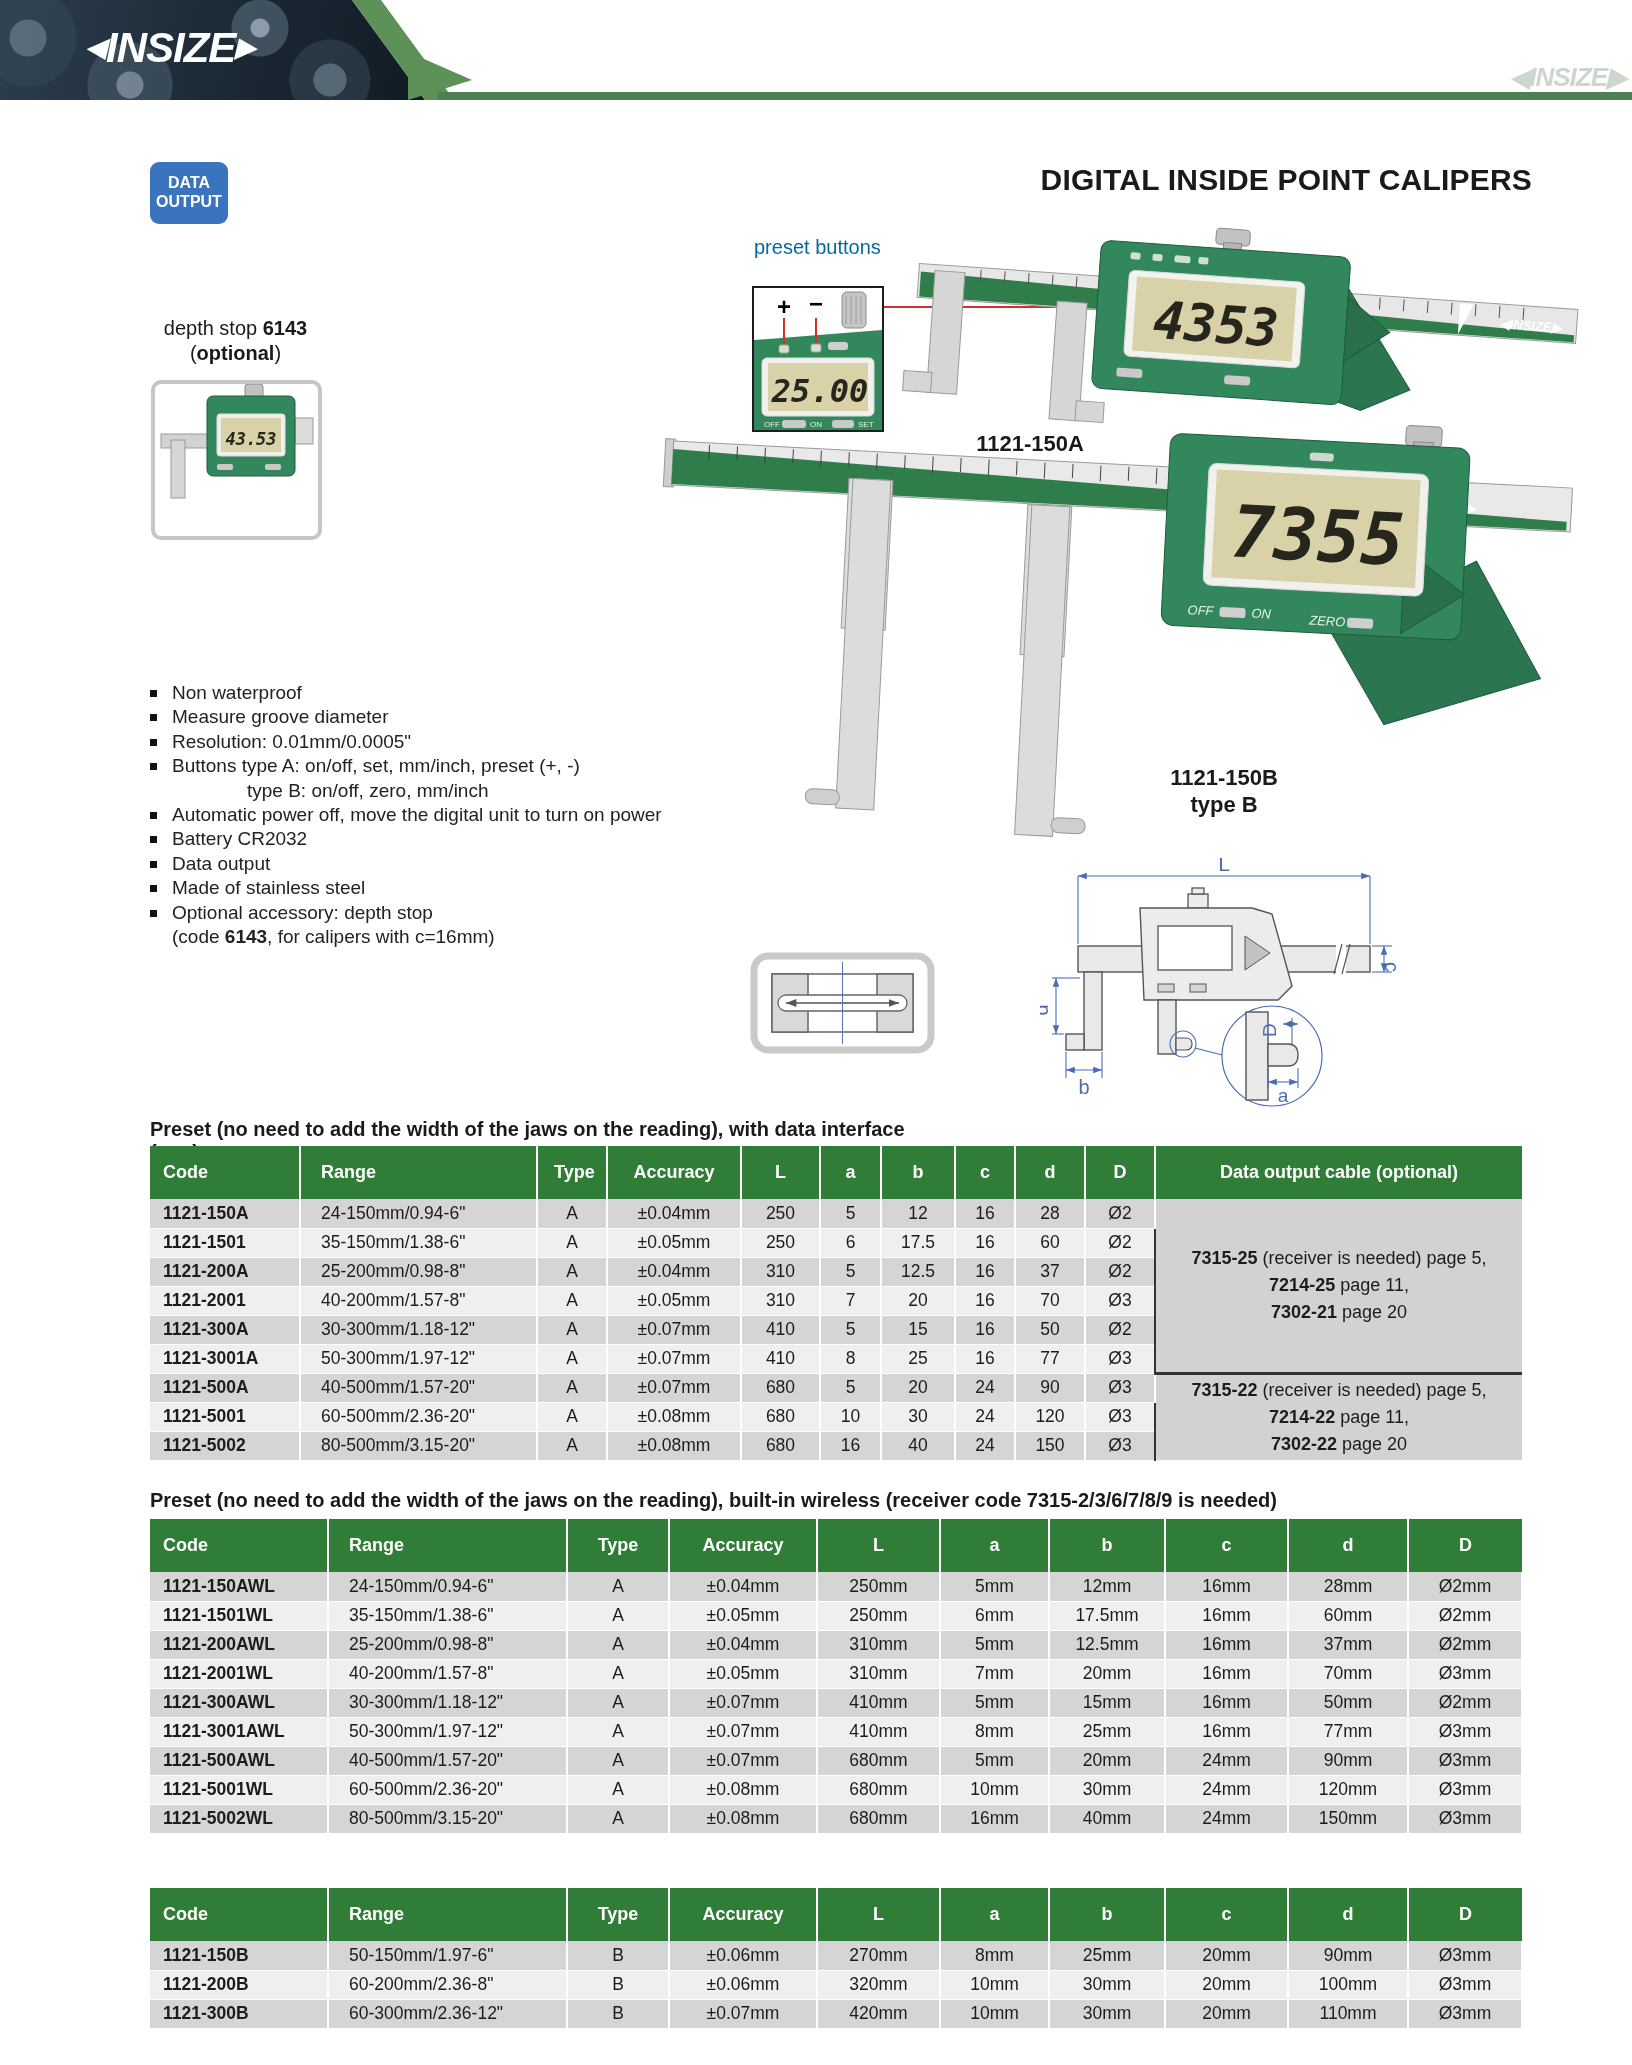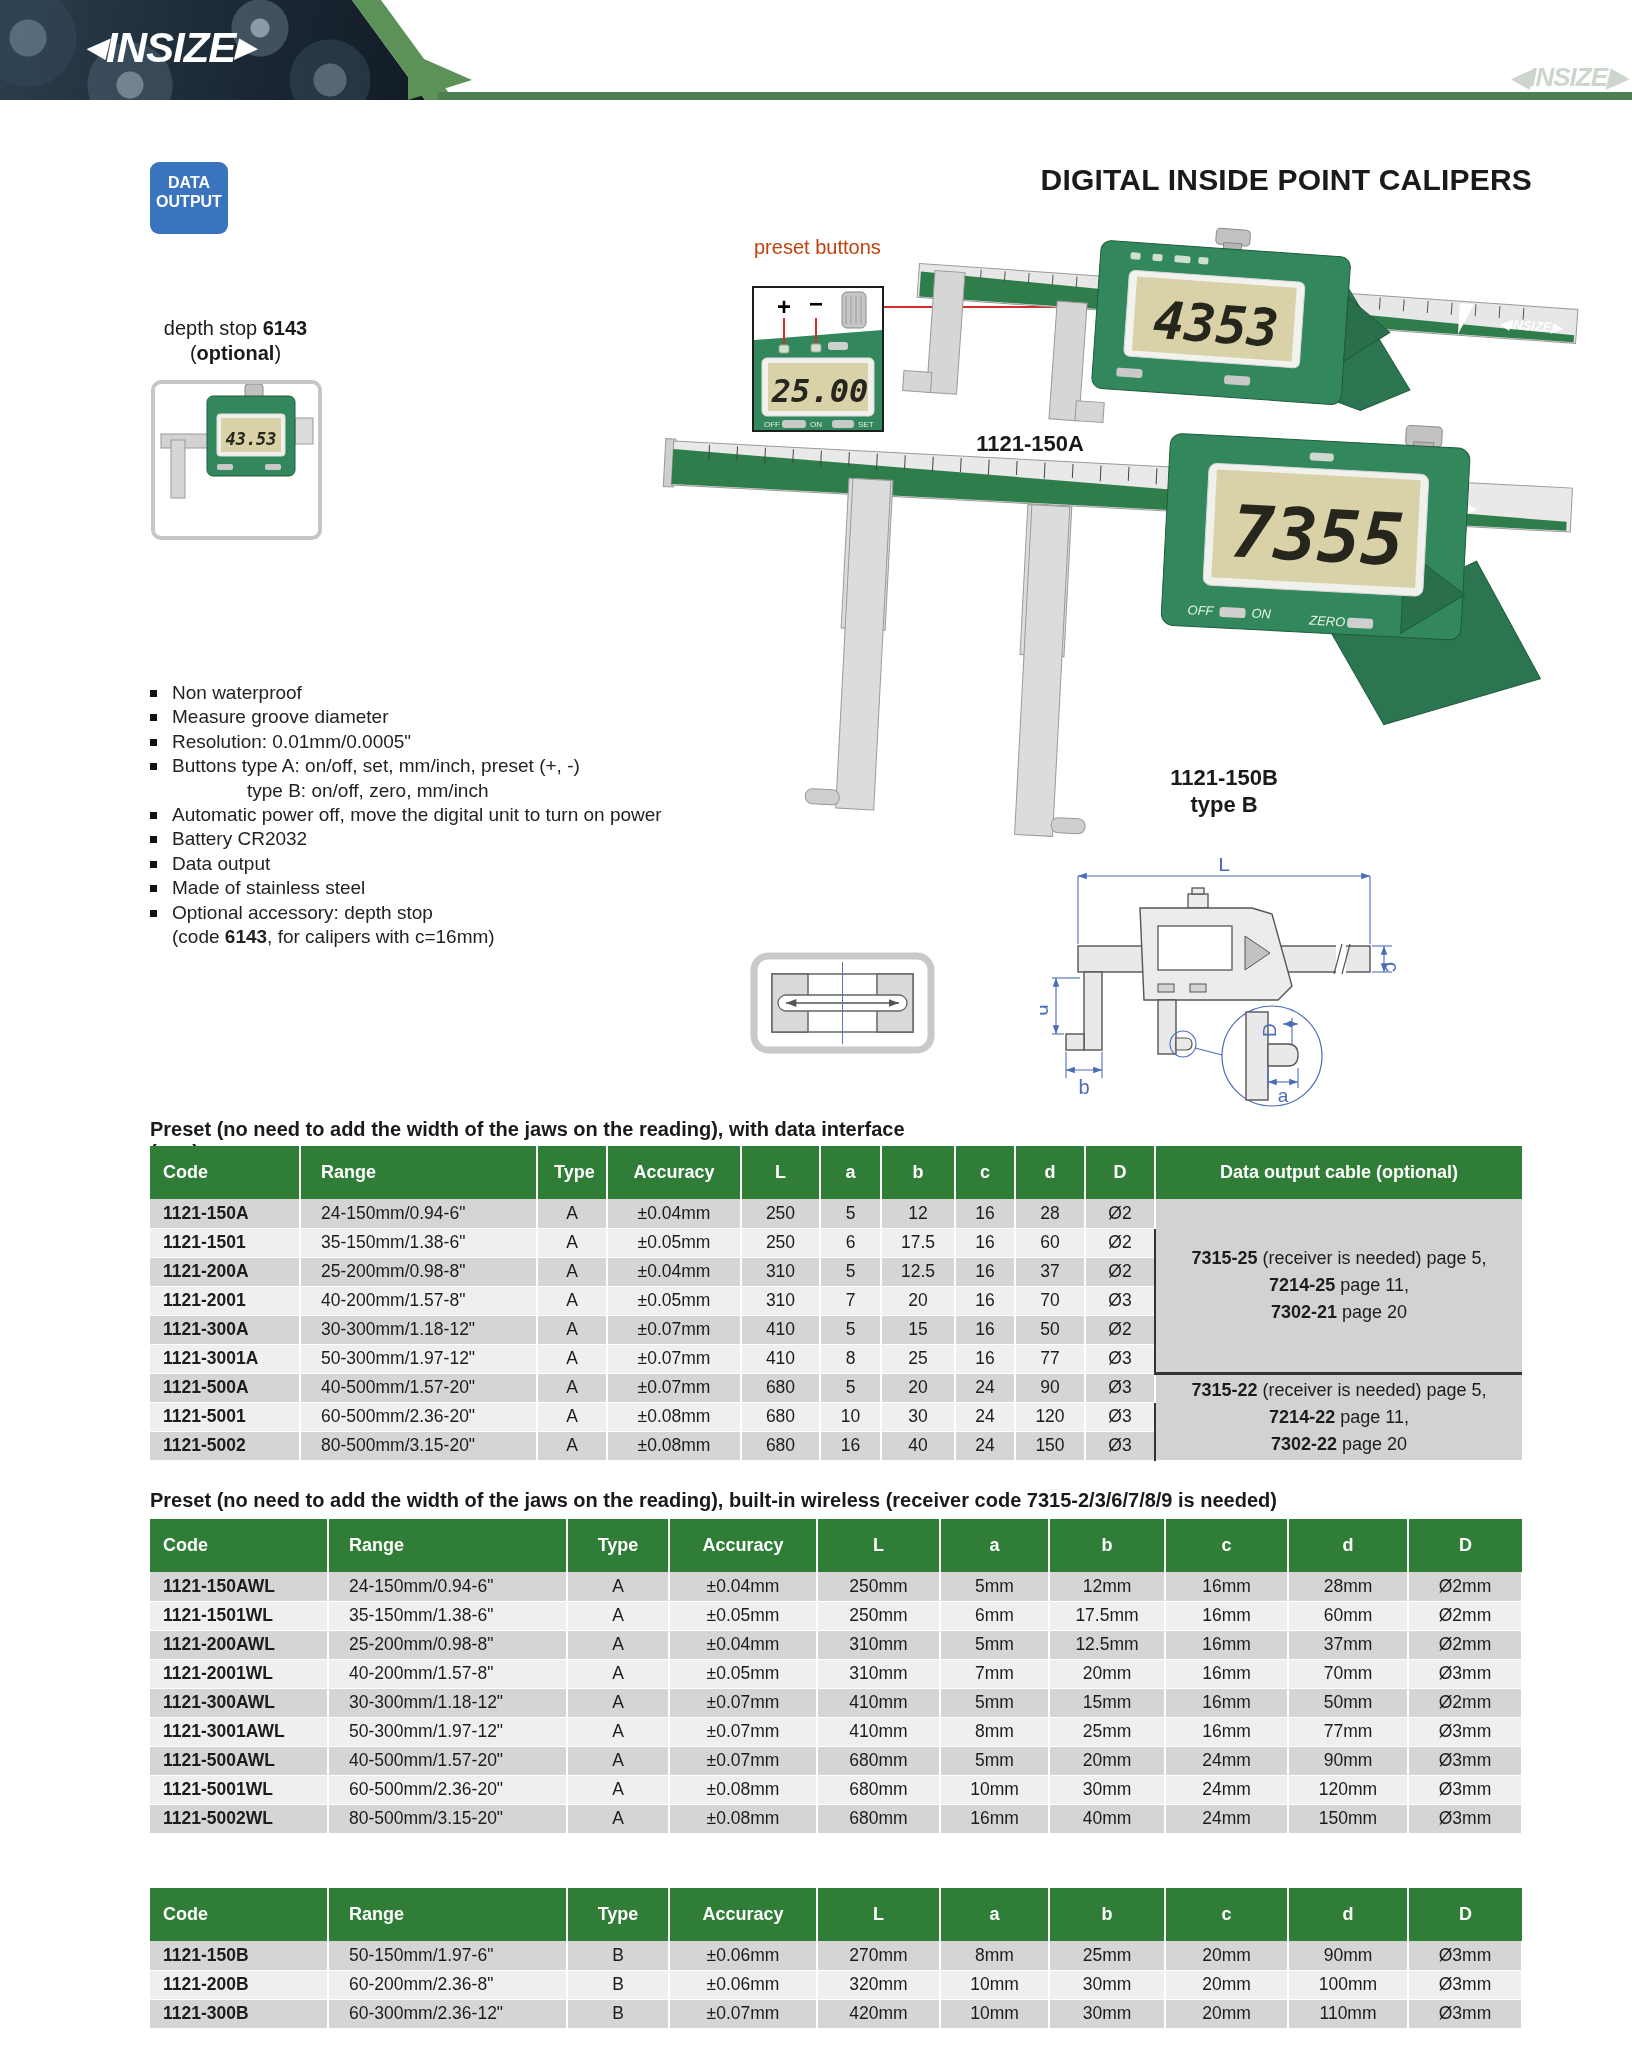--- a/index.html
+++ b/index.html
@@ -19,28 +19,28 @@
             clip-path:polygon(352px 0,381px 0,454px 100px,425px 100px); }
   .bandtip{ position:absolute; left:0; top:0; width:480px; height:100px; background:#5c9158;
             clip-path:polygon(408px 52px,472px 80px,408px 100px); }
   .logo { position:absolute; left:86px; top:24px; color:#fff; font-weight:bold; font-style:italic;
           font-size:42px; letter-spacing:-1px; white-space:nowrap; }
   .logo .arr { font-size:26px; vertical-align:6px; letter-spacing:0; }
   .rule { position:absolute; left:438px; right:0; top:92px; height:8px; background:#4d8050; }
   .watermark { position:absolute; right:6px; top:62px; font-style:italic; font-weight:bold;
                font-size:26px; color:#cdd6cd; letter-spacing:-1px; }
 
-  .badge { position:absolute; left:150px; top:162px; width:78px; height:72px; background:#3b74be;
+  .badge { position:absolute; left:150px; top:162px; width:78px; height:62px; background:#3b74be;
            border-radius:9px; color:#fff; font-weight:bold; font-size:16px; text-align:center;
            padding-top:11px; line-height:19px; }
   .page-title { position:absolute; right:100px; top:163px; font-size:30px; font-weight:bold;
                 letter-spacing:.2px; white-space:nowrap; }
 
   
-  .preset-label { position:absolute; left:754px; top:236px; font-size:20px; color:#c2410c; }
+  .preset-label { position:absolute; left:754px; top:236px; font-size:20px; color:#0369a1; }
   .preset-inset { position:absolute; left:752px; top:286px; width:132px; height:146px;
                   border:2px solid #1d1d1d; background:#fff; }
   .red-line { position:absolute; left:884px; top:306px; width:252px; height:2px; background:#d2302c; }
 
   .cal-a { position:absolute; left:898px; top:220px; width:686px; height:215px; }
   .cap-a { position:absolute; left:930px; top:430px; width:200px; text-align:center;
            font-weight:bold; font-size:22px; line-height:27px; }
   .cal-b { position:absolute; left:648px; top:396px; width:940px; height:445px; }
   .cap-b { position:absolute; left:1124px; top:764px; width:200px; text-align:center;
            font-weight:bold; font-size:22px; line-height:27px; }

